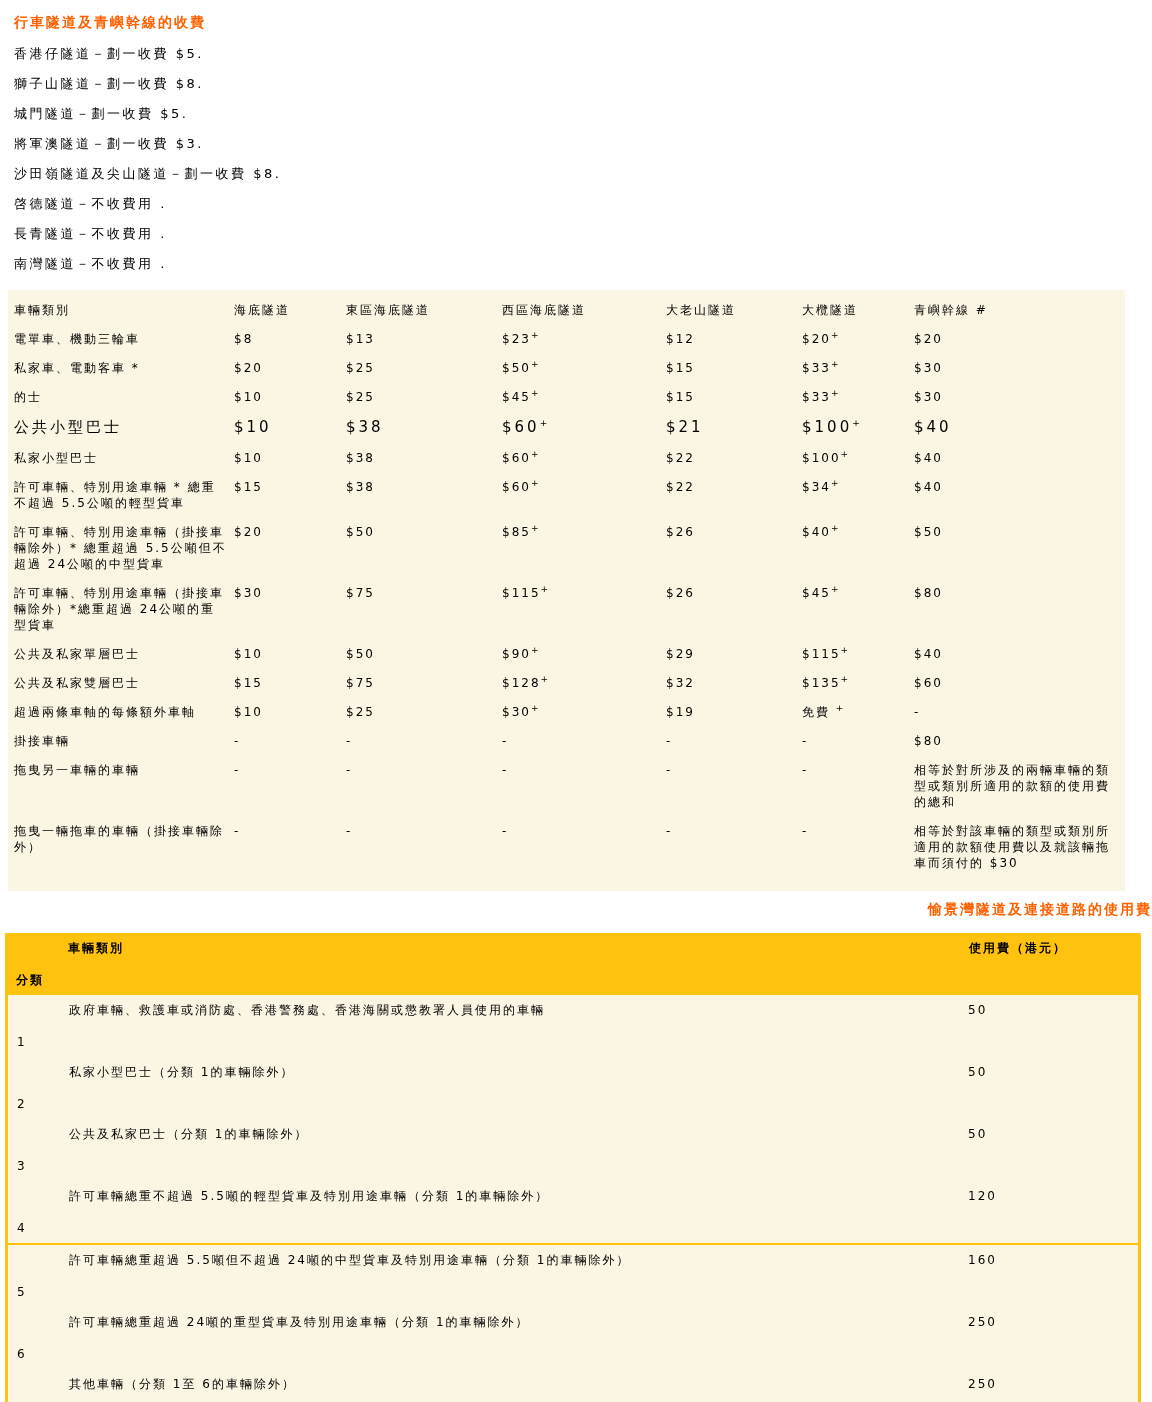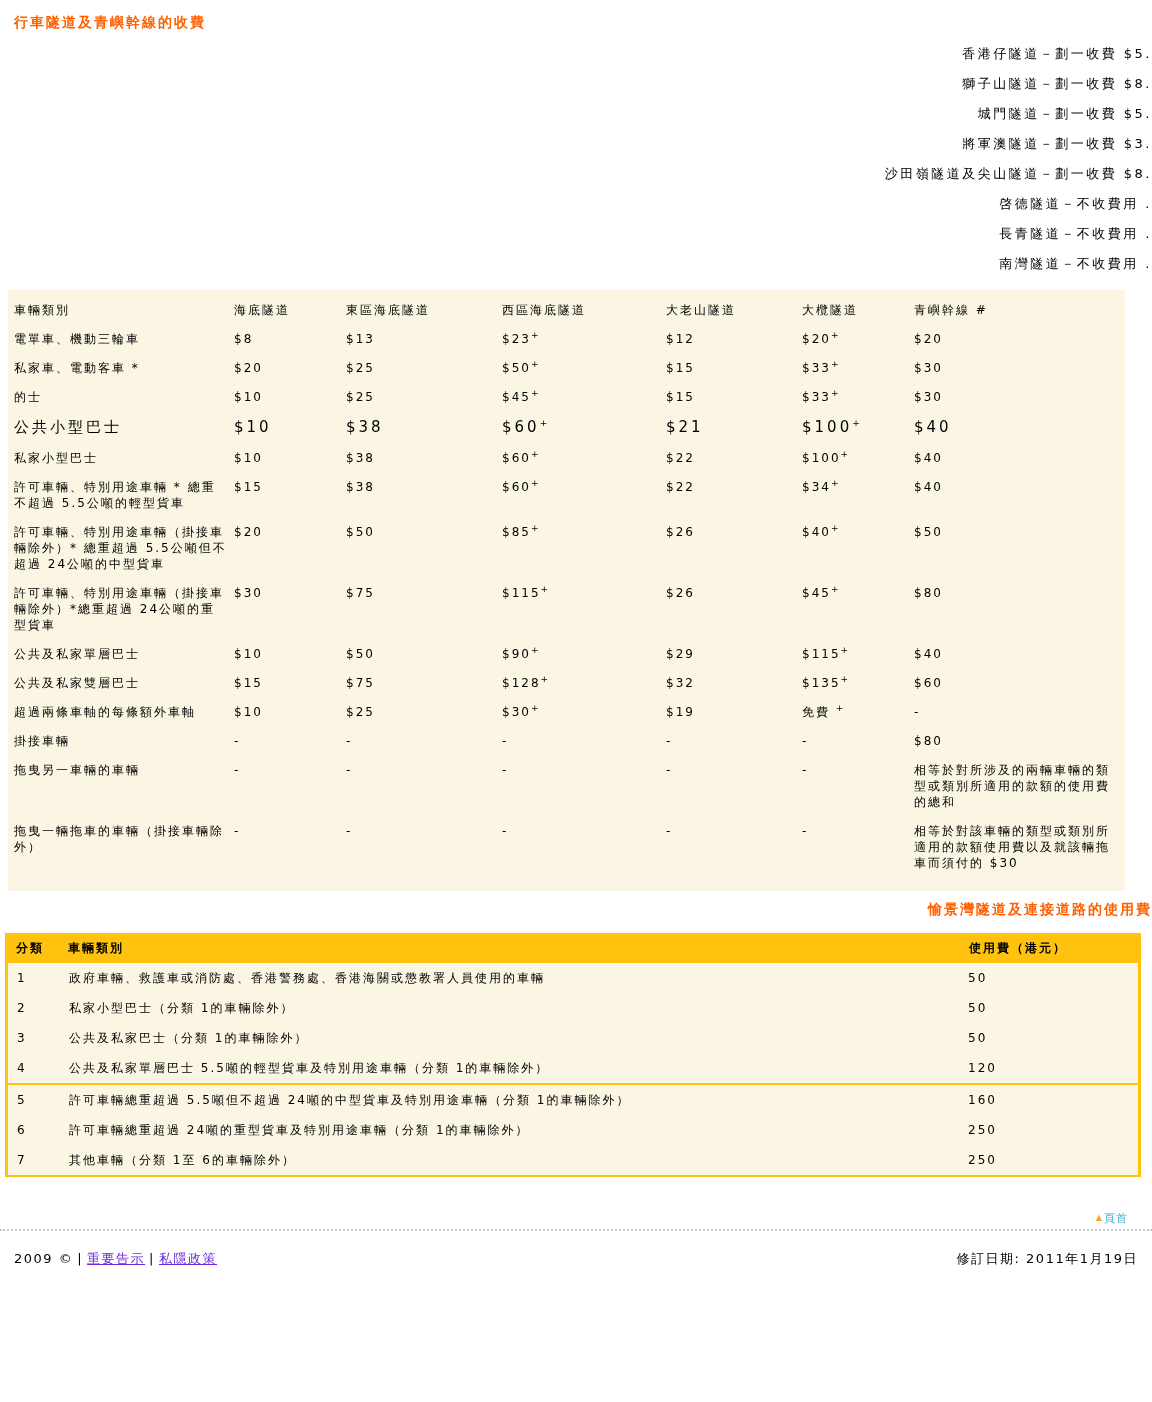--- a/index.html
+++ b/index.html
@@ -10,21 +10,21 @@
     font-family:"DejaVu Sans","Liberation Sans",sans-serif;
   }
   .page { padding:10px 0 0 14px;border-radius:6px; }
 
   .orange-heading {
     color:#FF6100; font-size:14px; font-weight:bold;
     letter-spacing:2px; margin:4px 0 14px 0;
   }
   p.intro {
     font-size:13px; letter-spacing:2.5px;
-    line-height:16px; margin:0 0 14px 8px;text-align:right;
+    line-height:16px; margin:0 0 14px 0;
   }
 
   
   .toll-wrap {
     width:1117px; margin:18px 0 0 -6px;
     background:#FBF6E3; padding:0 0 20px 0;
   }
   table.toll { border-collapse:collapse; table-layout:fixed; width:100%; }
   table.toll th, table.toll td {
     text-align:left; vertical-align:top; font-weight:normal;
@@ -50,21 +50,21 @@
     font-weight:bold; font-size:12px; letter-spacing:2px;
     padding:5px 0 5px 0; line-height:16px;
   }
   .fee-body {
     background:#FBF6E3;
     border-left:3px solid #FFC20E; border-right:3px solid #FFC20E;
     border-bottom:2px solid #FFC20E;
   }
   .fee-row { display:flex; font-size:12px; letter-spacing:2px; line-height:15px; padding:8px 0 7px 0; }
   .fee-row.divider { border-top:2px solid #FFC20E; }
-  .col-no { width:52px; padding-left:9px; flex:none; }
+  .col-no { width:52px; padding-left:9px; flex:none;margin-top:32px; }
   .col-label { flex:1; padding-right:10px; }
   .col-fee { width:170px; flex:none; }
 
   
   .backtop { text-align:right; margin:34px 24px 2px 0; font-size:11px; }
   .arrow-icon { color:#F7A823; font-size:8px; vertical-align:2px; margin-right:2px; }
   .backtop a { color:#3AA6D0; text-decoration:none; letter-spacing:1px; }
   .separator { border-top:2px dotted #C9C9C9; margin-top:3px; height:0; }
   .footer-row {
     display:flex; justify-content:space-between;
@@ -262,21 +262,21 @@
           <span class="col-label">私家小型巴士（分類 1的車輛除外）</span>
           <span class="col-fee">50</span>
         </div>
         <div class="fee-row">
           <span class="col-no">3</span>
           <span class="col-label">公共及私家巴士（分類 1的車輛除外）</span>
           <span class="col-fee">50</span>
         </div>
         <div class="fee-row">
           <span class="col-no">4</span>
-          <span class="col-label">公共及私家單層巴士 5.5噸的輕型貨車及特別用途車輛（分類 1的車輛除外）</span>
+          <span class="col-label">許可車輛總重不超過 5.5噸的輕型貨車及特別用途車輛（分類 1的車輛除外）</span>
           <span class="col-fee">120</span>
         </div>
         <div class="fee-row divider">
           <span class="col-no">5</span>
           <span class="col-label">許可車輛總重超過 5.5噸但不超過 24噸的中型貨車及特別用途車輛（分類 1的車輛除外）</span>
           <span class="col-fee">160</span>
         </div>
         <div class="fee-row">
           <span class="col-no">6</span>
           <span class="col-label">許可車輛總重超過 24噸的重型貨車及特別用途車輛（分類 1的車輛除外）</span>

